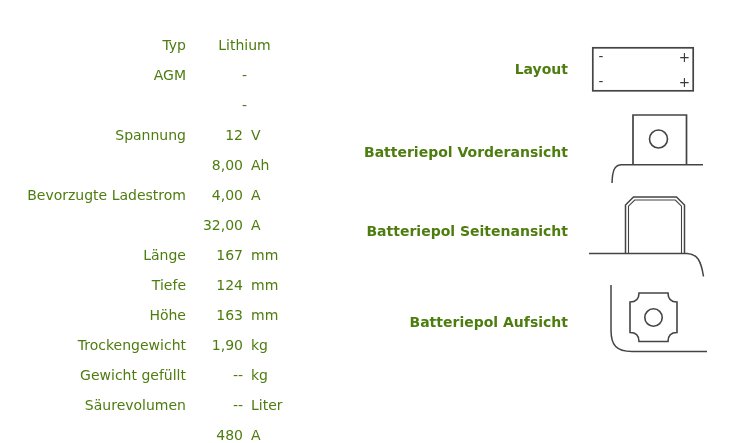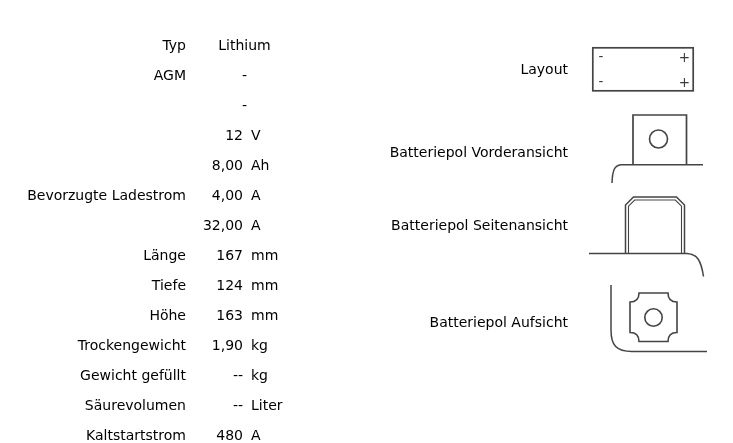--- a/index.html
+++ b/index.html
@@ -5,21 +5,21 @@
   * { margin: 0; padding: 0; box-sizing: border-box; }
   html, body { background: #ffffff; }
   .screen {
     position: relative;
     width: 733px;
     height: 443px;
     background: #ffffff;
     overflow: hidden;
     font-family: "DejaVu Sans", "Liberation Sans", sans-serif;
     font-size: 14px;
-    color: #000000;
+    color: #4d7c0f;
   }
 
   
   .spec-table {
     position: absolute;
     left: 0;
     top: 30px;
     display: grid;
     grid-template-columns: 186px 57px 60px;
     grid-auto-rows: 30px;
@@ -46,24 +46,25 @@
     grid-column: 3;
   }
 
   
   .diagram-label {
     position: absolute;
     right: 165px;
     text-align: right;
     white-space: nowrap;
     line-height: 20px;
+    font-weight: bold;
   }
   #layout-label      { top: 59px; }
   #front-view-label  { top: 142px; }
-  #side-view-label   { top: 215px; }
+  #side-view-label   { top: 221px; }
   #top-view-label    { top: 312px; }
 
   
   .diagram { position: absolute; }
   #layout-diagram     { left: 590px; top: 44px; }
   #front-view-diagram { left: 603px; top: 110px; }
   #side-view-diagram  { left: 585px; top: 192px; }
   #top-view-diagram   { left: 602px; top: 282px; }
 
   .diagram path, .diagram rect, .diagram circle {
@@ -87,20 +88,21 @@
   <div class="spec-table">
 
     <div class="label">Typ</div>
     <div class="value merged">Lithium</div>
 
     <div class="label">AGM</div>
     <div class="value merged">-</div>
 
     <div class="value merged">-</div>
 
+    <div class="label">Spannung</div>
     <div class="value">12</div>
     <div class="unit">V</div>
 
     <div class="value">8,00</div>
     <div class="unit">Ah</div>
 
     <div class="label">Bevorzugte Ladestrom</div>
     <div class="value">4,00</div>
     <div class="unit">A</div>
 
@@ -124,21 +126,20 @@
     <div class="unit">kg</div>
 
     <div class="label">Gewicht gefüllt</div>
     <div class="value">--</div>
     <div class="unit">kg</div>
 
     <div class="label">Säurevolumen</div>
     <div class="value">--</div>
     <div class="unit">Liter</div>
 
-    <div class="label">Kaltstartstrom</div>
     <div class="value">480</div>
     <div class="unit">A</div>
 
   </div>
 
   <div class="diagram-label" id="layout-label">Layout</div>
   <div class="diagram-label" id="front-view-label">Batteriepol Vorderansicht</div>
   <div class="diagram-label" id="side-view-label">Batteriepol Seitenansicht</div>
   <div class="diagram-label" id="top-view-label">Batteriepol Aufsicht</div>
 

